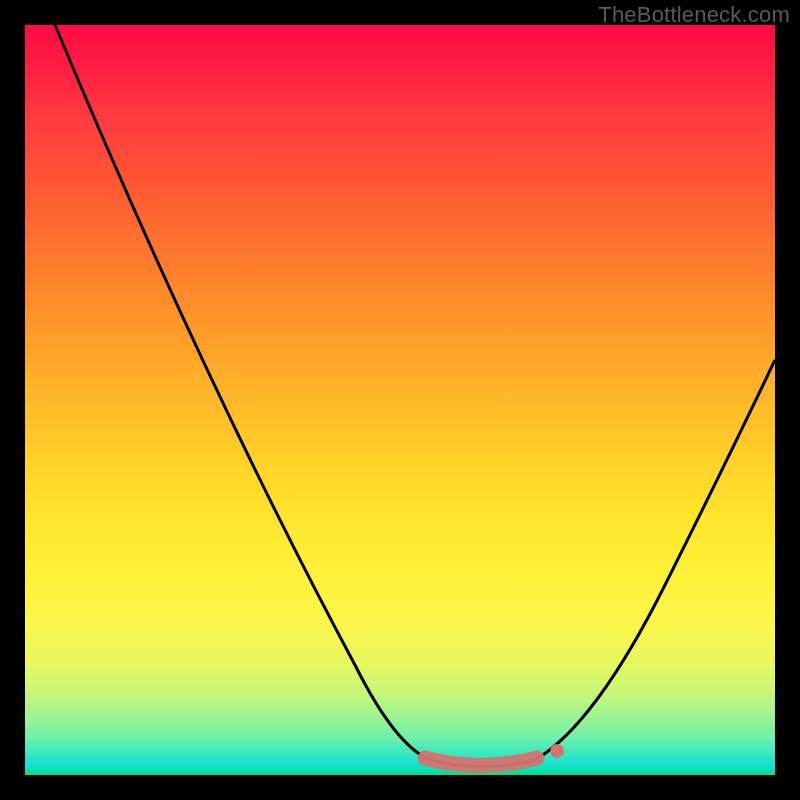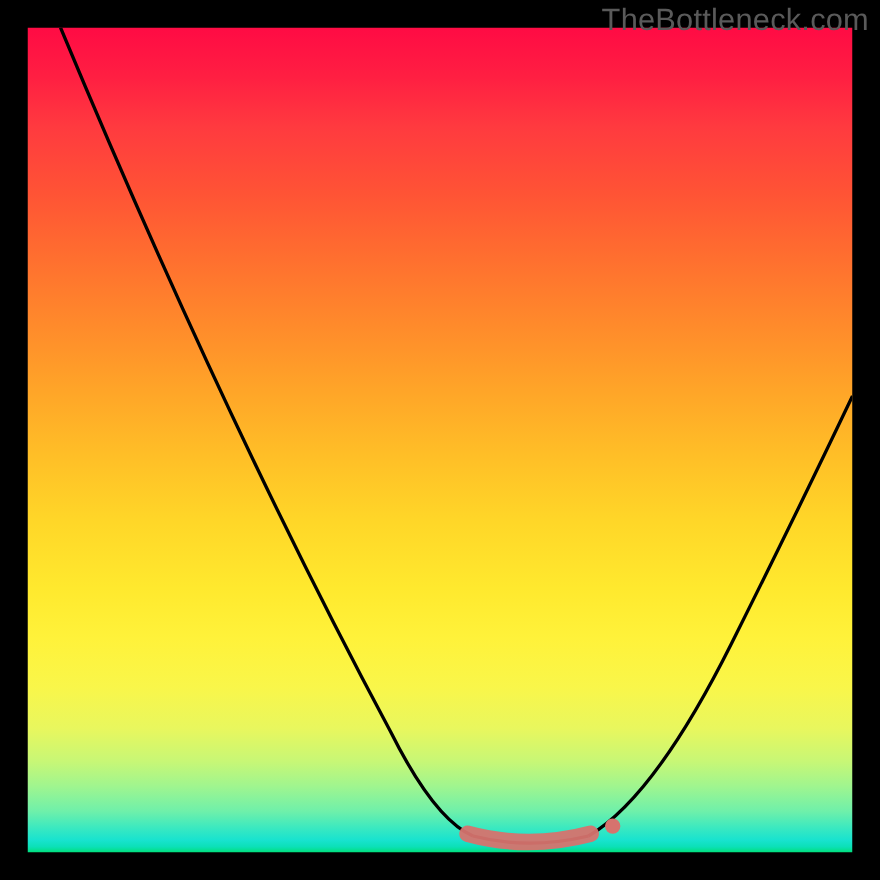--- a/index.html
+++ b/index.html
@@ -49,21 +49,21 @@
       #18e3cf 98.5%,
       #0ce0b8 99.3%,
       #00e07a 100%
     );
   }
   .watermark {
     position: absolute;
     top: 2px;
     right: 10px;
     color: #5a5a5a;
-    font-size: 28px;
+    font-size: 22px;
     font-weight: 500;
     letter-spacing: 0.2px;
     user-select: none;
   }
   svg.curves {
     position: absolute;
     inset: 0;
   }
 </style>
 </head>

